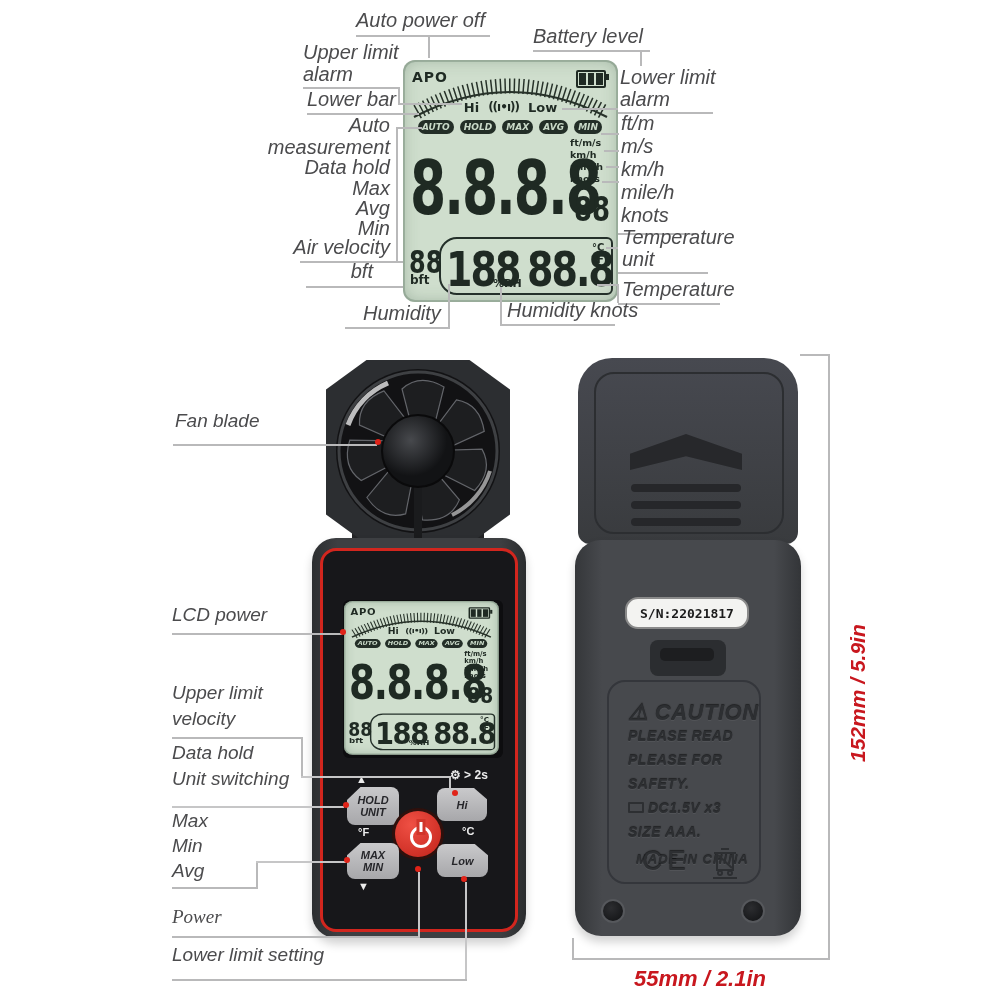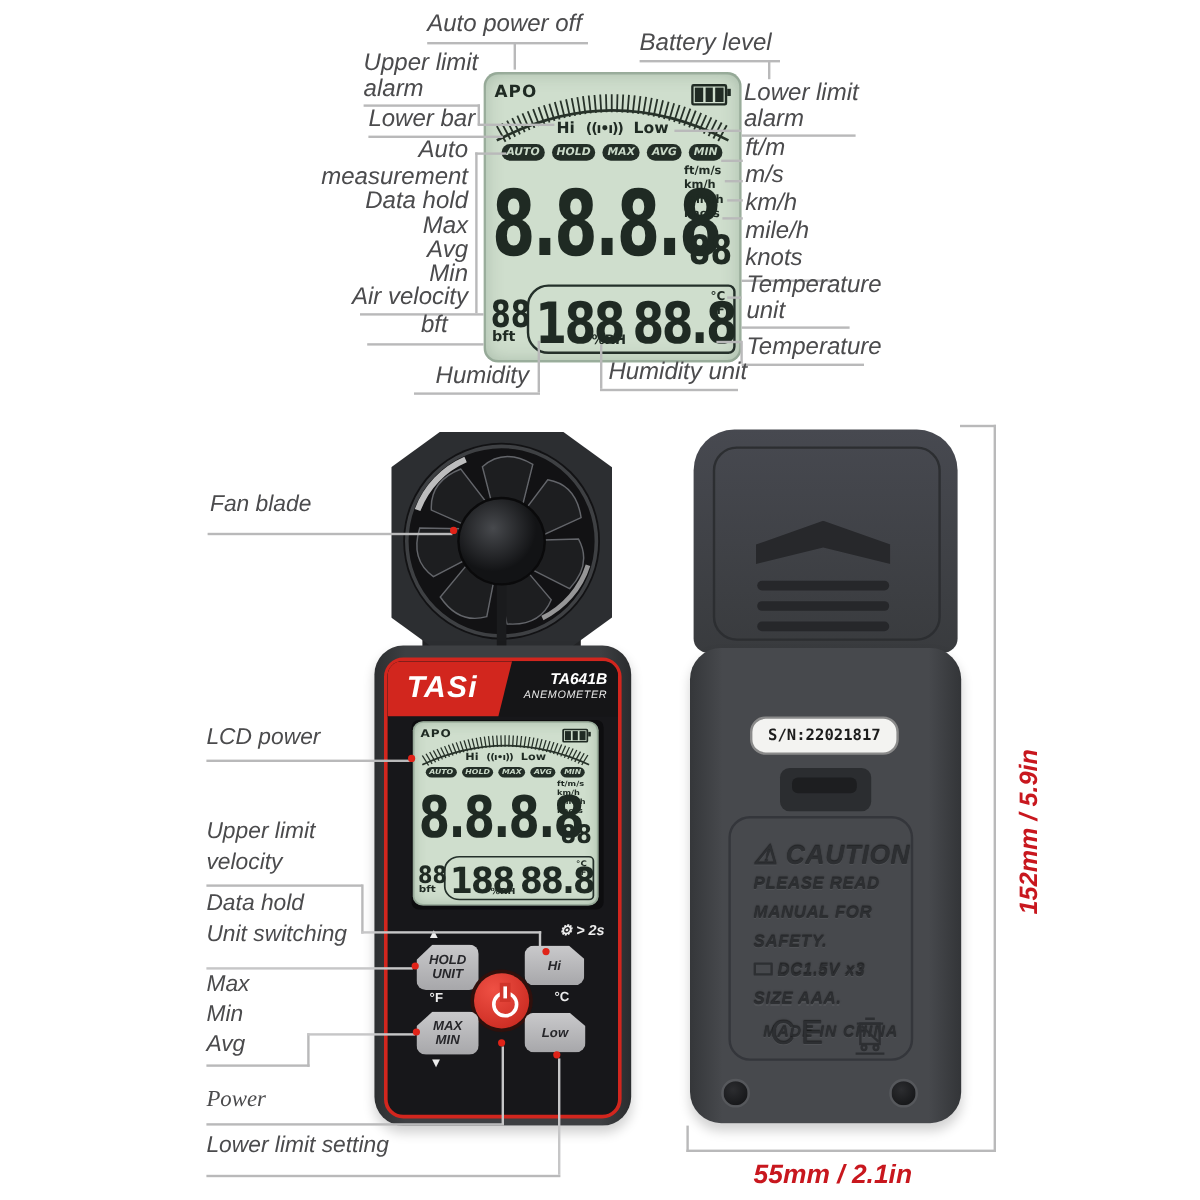--- a/index.html
+++ b/index.html
@@ -192,21 +192,21 @@
 
   <div class="cl" style="left:622px;top:278px;">Temperature</div>
   <div class="ln h" style="left:618px;top:303px;width:102px;"></div>
   <div class="ln h" style="left:597px;top:284px;width:21px;"></div>
   <div class="ln v" style="left:617px;top:284px;height:19px;"></div>
 
   <div class="cl" style="left:363px;top:302px;">Humidity</div>
   <div class="ln h" style="left:345px;top:327px;width:105px;"></div>
   <div class="ln v" style="left:448px;top:284px;height:43px;"></div>
 
-  <div class="cl" style="left:507px;top:299px;">Humidity unit</div>
+  <div class="cl" style="left:507px;top:299px;">Humidity knots</div>
   <div class="ln h" style="left:500px;top:324px;width:115px;"></div>
   <div class="ln v" style="left:500px;top:287px;height:37px;"></div>
 
   <div class="f-neck"></div>
   <div class="f-fan"></div>
   <svg style="position:absolute;left:330px;top:363px;" width="176" height="176" viewBox="0 0 176 176">
     <circle cx="88" cy="88" r="82" fill="#121214"></circle>
     <circle cx="88" cy="88" r="79" fill="none" stroke="#3e4043" stroke-width="3"></circle>
     <path d="M18,62 A74,74 0 0 1 58,20" stroke="#dcdcdc" stroke-width="5" fill="none" opacity=".85"></path>
     <path d="M160,108 A74,74 0 0 1 122,152" stroke="#cfcfcf" stroke-width="4" fill="none" opacity=".7"></path>
@@ -237,26 +237,20 @@
     <defs>
         <radialGradient id="hg" cx="40%" cy="35%">
           <stop offset="0%" stop-color="#47494d"></stop>
           <stop offset="100%" stop-color="#121315"></stop>
         </radialGradient>
       </defs>
     <circle cx="88" cy="88" r="36" fill="url(#hg)" stroke="#0a0a0b" stroke-width="2"></circle>
   </svg>
   <div class="f-body"></div>
   <div class="f-frame"></div>
-  <div class="f-banner">
-    <div class="red"></div>
-    <div class="brand">TASi</div>
-    <div class="model">TA641B</div>
-    <div class="type">ANEMOMETER</div>
-  </div>
 
   <div class="f-lcdwrap">
     <div class="lcd-panel mini">
       <div class="apo">APO</div>
       <div class="batt">
           <i></i>
           <i></i>
           <i></i>
         </div>
       <svg class="arc" width="207" height="52" viewBox="0 0 207 52">
@@ -288,21 +282,21 @@
       <span class="bftl">bft</span>
       <span class="seg h188">188</span>
       <span class="rh">%RH</span>
       <span class="seg t888">88.8</span>
       <span class="tc">°C</span>
       <span class="tf">°F</span>
     </div>
   </div>
 
   <div class="hint" style="left:356px;top:773px;font-size:11px;">▲</div>
-  <div class="hint" style="left:466px;top:768px;font-style:italic;">
+  <div class="hint" style="left:450px;top:768px;">
     <span>⚙</span>
     <span>&gt; 2s</span>
   </div>
   <div class="btn" style="left:347px;top:787px;width:52px;height:38px;">
     <span>
       <span style="display:block">HOLD</span>
       <span style="display:block">UNIT</span>
     </span>
   </div>
   <div class="btn rt" style="left:437px;top:788px;width:50px;height:33px;">Hi</div>
@@ -369,21 +363,21 @@
   <div class="b-slot" style="top:501px;"></div>
   <div class="b-slot" style="top:518px;"></div>
   <div class="b-body"></div>
   <div class="b-sn">S/N:22021817</div>
   <div class="b-latch">
       <i></i>
     </div>
   <div class="b-door"></div>
   <div class="b-txt emb" style="top:700px;font-size:22px;">⚠ CAUTION</div>
   <div class="b-txt emb" style="top:728px;">PLEASE READ</div>
-  <div class="b-txt emb" style="top:752px;">MANUAL FOR</div>
+  <div class="b-txt emb" style="top:752px;">PLEASE FOR</div>
   <div class="b-txt emb" style="top:776px;">SAFETY.</div>
   <div class="b-txt emb" style="top:800px;">
     <span class="batt-s"></span><span>DC1.5V x3</span>
   </div>
   <div class="b-txt emb" style="top:824px;">SIZE AAA.</div>
   <div class="b-txt emb" style="left:636px;top:852px;font-size:13px;letter-spacing:1px;">MADE IN CHINA</div>
   <div class="b-ce emb">CE</div>
   <svg style="position:absolute;left:712px;top:846px;" width="26" height="34" viewBox="0 0 26 34">
     <g stroke="#2d2f32" stroke-width="2" fill="none">
       <rect x="5" y="7" width="16" height="17"></rect>
@@ -396,15 +390,15 @@
     </g>
   </svg>
   <div class="screw" style="left:601px;top:899px;"></div>
   <div class="screw" style="left:741px;top:899px;"></div>
 
   <div class="ln h" style="left:800px;top:354px;width:30px;"></div>
   <div class="ln v" style="left:828px;top:354px;height:606px;"></div>
   <div class="ln h" style="left:572px;top:958px;width:258px;"></div>
   <div class="ln v" style="left:572px;top:938px;height:22px;"></div>
   <div class="dim" style="left:846px;top:762px;transform:rotate(-90deg);transform-origin:0 0;font-size:21px;">152mm / 5.9in</div>
-  <div class="dim" style="left:628px;top:966px;width:200px;">55mm / 2.1in</div>
+  <div class="dim" style="left:600px;top:966px;width:200px;text-align:center;">55mm / 2.1in</div>
 
 </div>
 
 </body></html>

